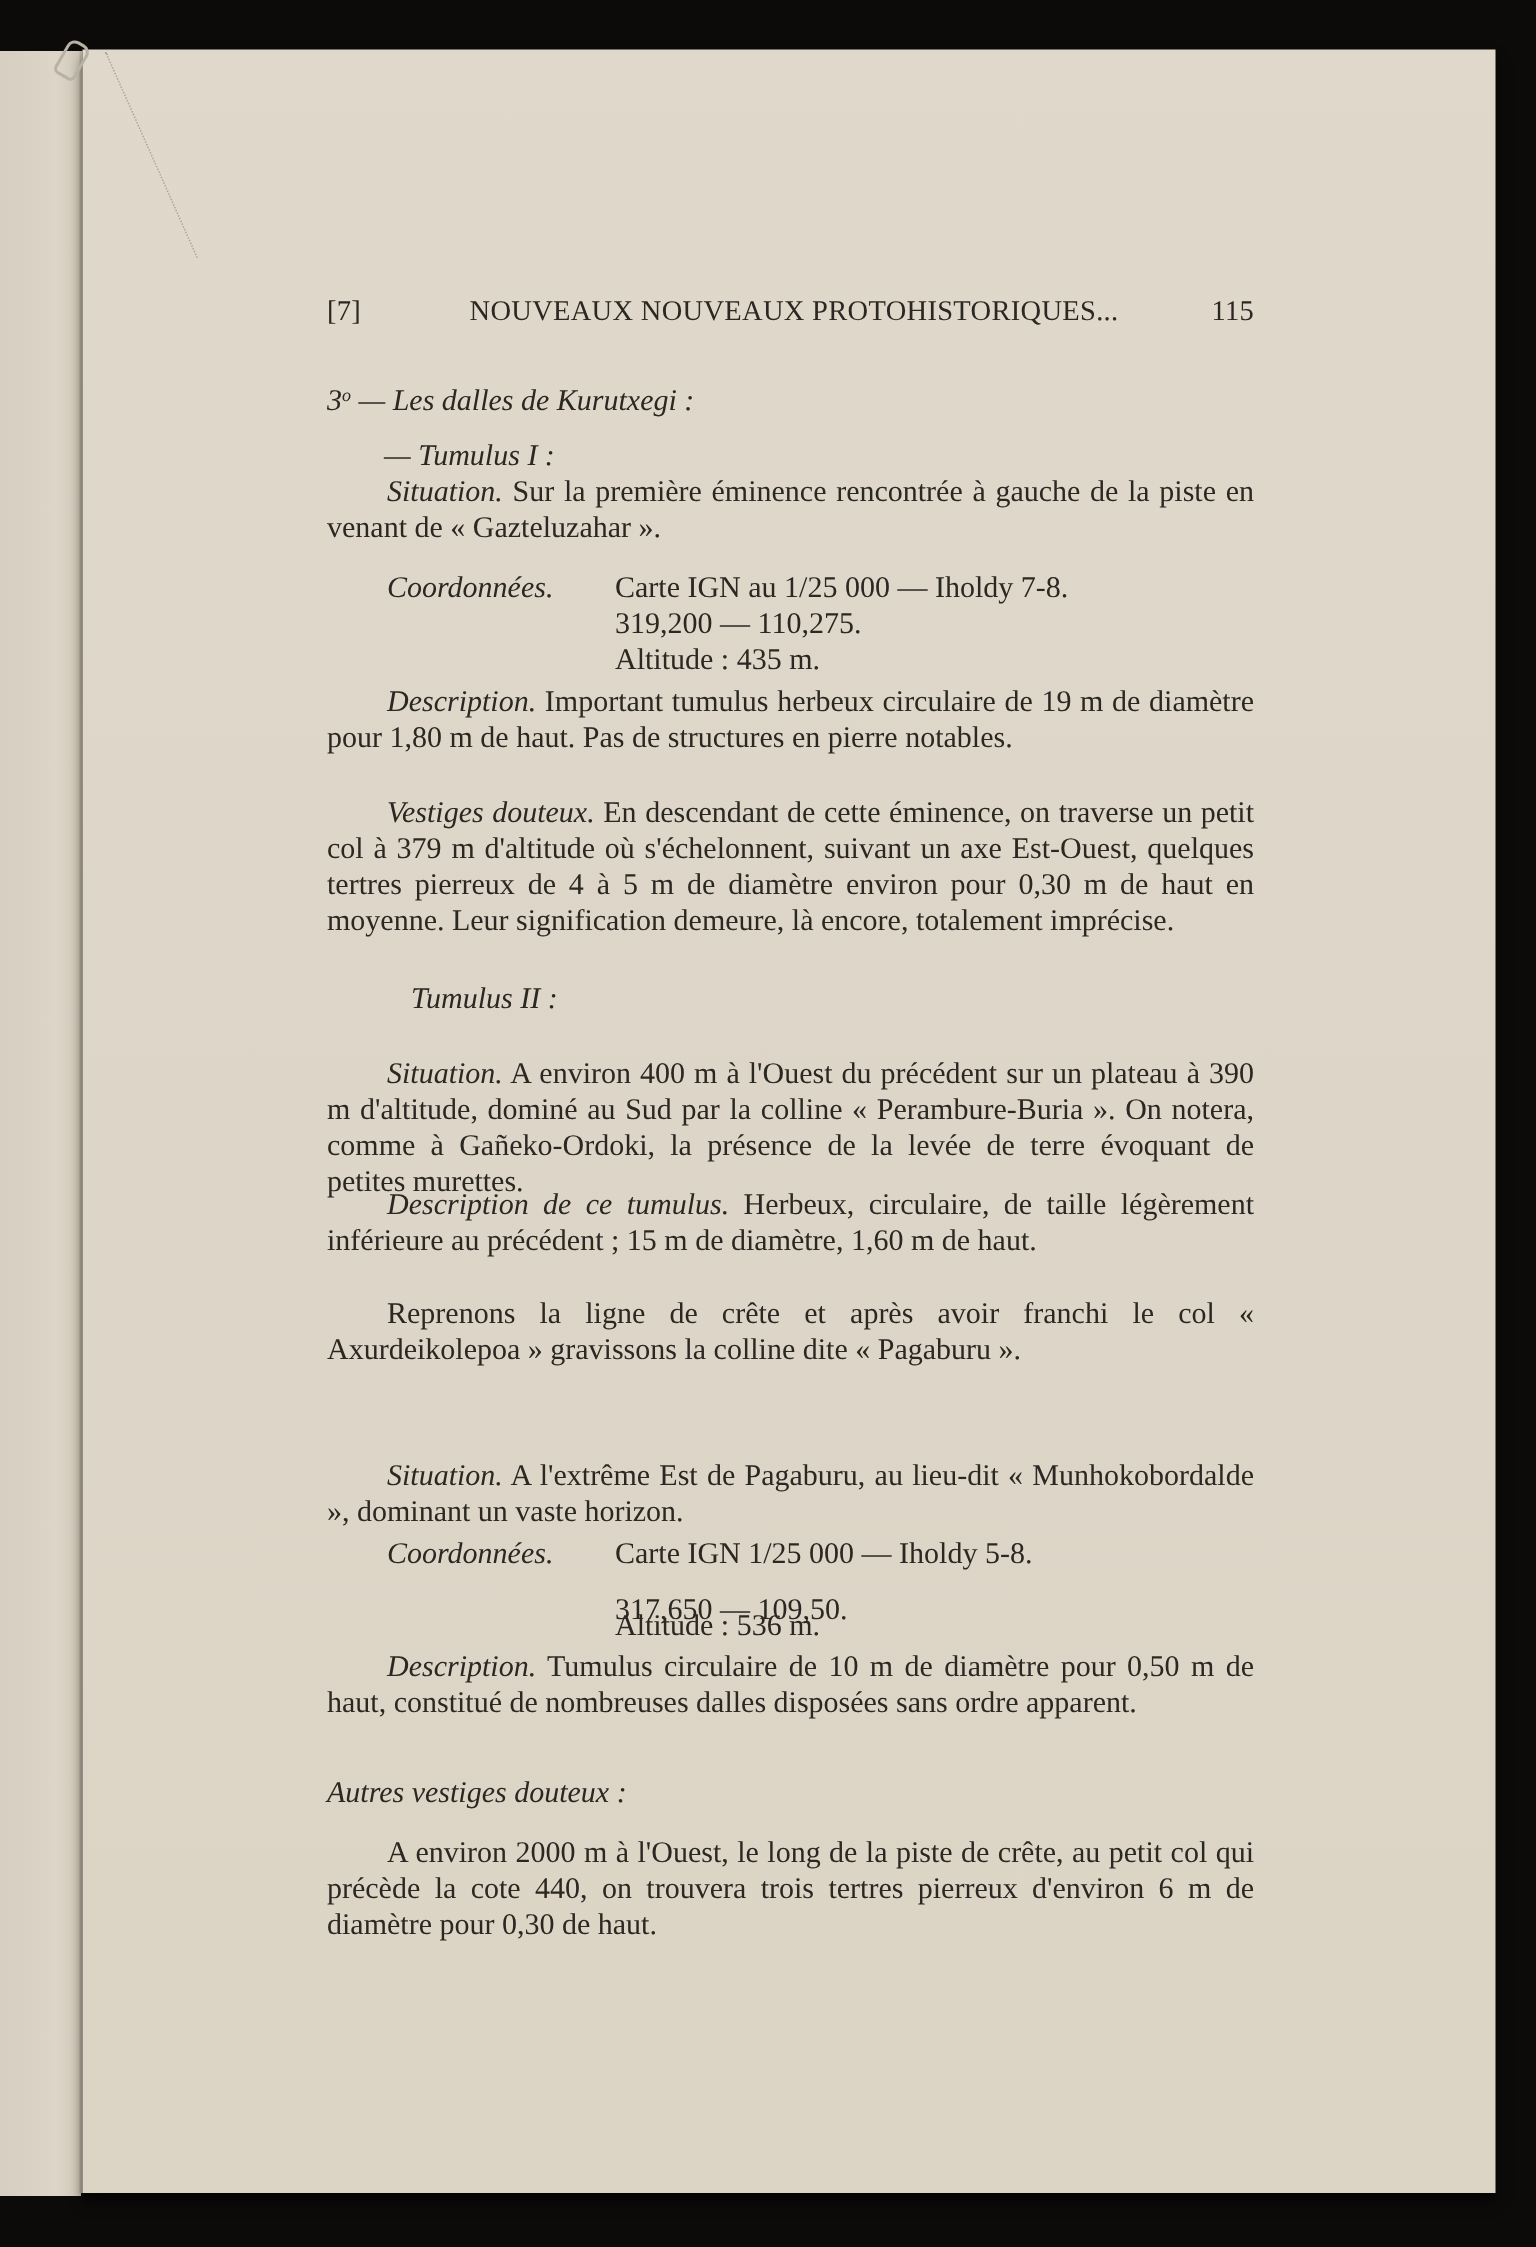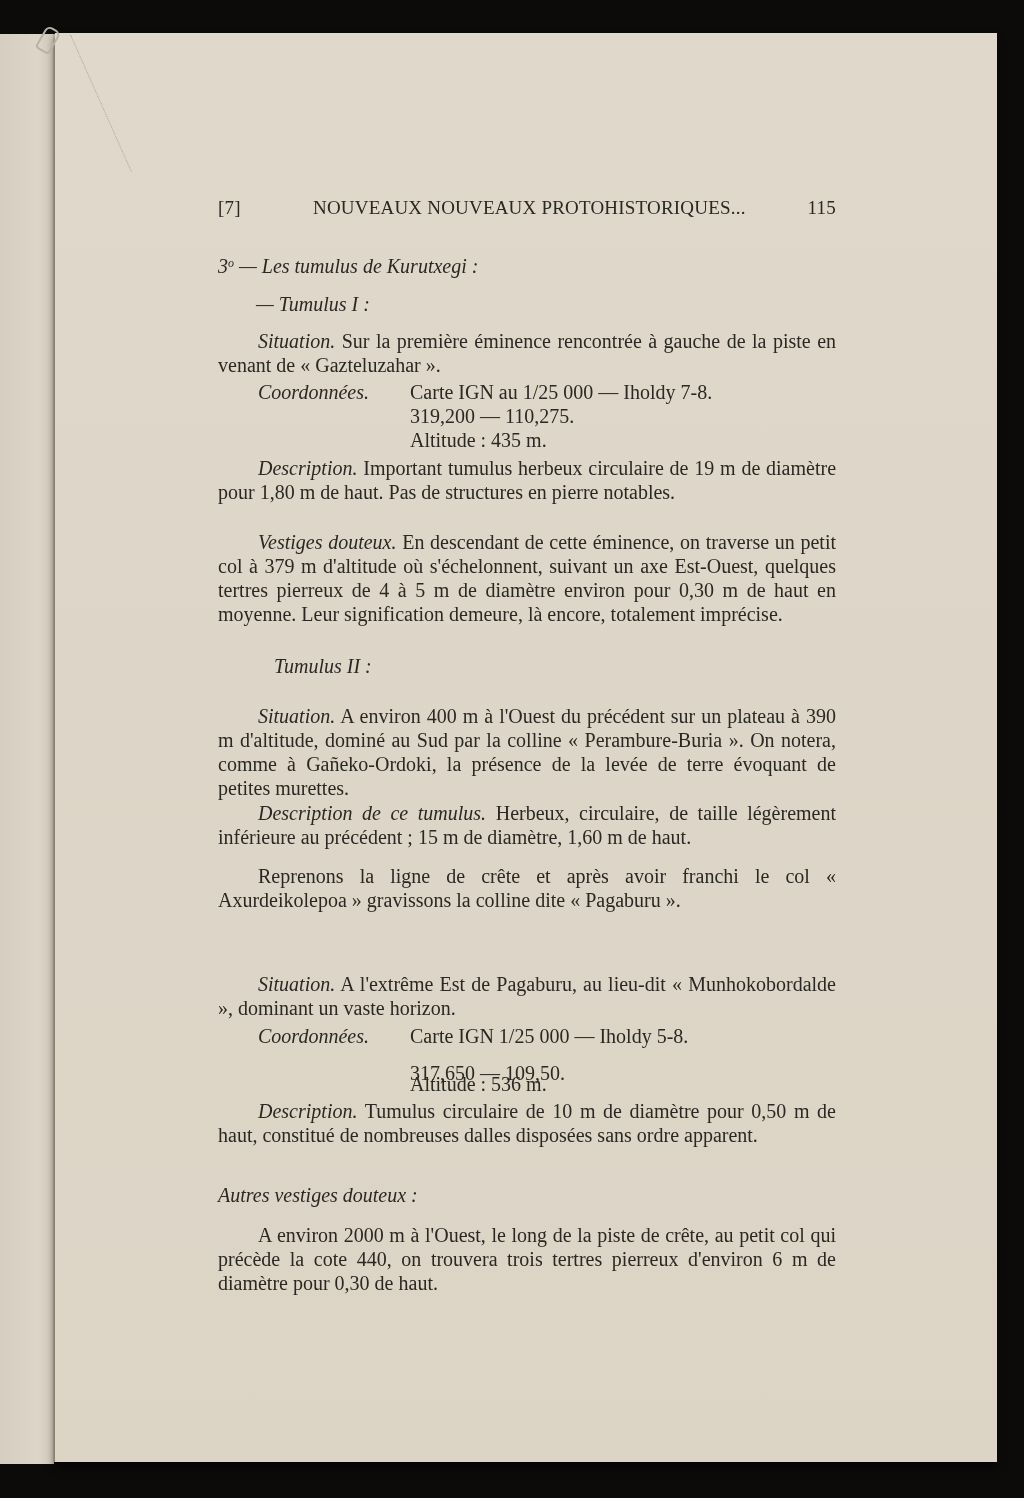--- a/index.html
+++ b/index.html
@@ -120,26 +120,26 @@
 
 <div class="content">
   <div class="running-head">
     <span class="rh-num">[7]</span>
     <span class="rh-title">NOUVEAUX NOUVEAUX PROTOHISTORIQUES...</span>
     <span class="rh-page">115</span>
   </div>
 
   <div class="heading" style="left:0; top:61px;">
     <span>3</span><sup>o</sup>
-    <span>— Les tumulus de Kurutxegi :</span>
+    <span>— Les dalles de Kurutxegi :</span>
   </div>
 
   <div class="heading" style="left:38px; top:102px;">— Tumulus I :</div>
 
-  <div class="para" style="top:139px;">
+  <div class="para" style="top:126px;">
     <span class="lbl">Situation.</span>
     <span>Sur la première éminence rencontrée à gauche de la piste en venant de « Gazteluzahar ».</span>
   </div>
 
   <div class="coord" style="top:190px;">
     <span class="lbl">Coordonnées.</span>
   </div>
   <div class="coord-line" style="top:190px;">Carte IGN au 1/25 000 — Iholdy 7-8.</div>
   <div class="coord-line" style="top:214px;">319,200 — 110,275.</div>
   <div class="coord-line" style="top:238px;">Altitude : 435 m.</div>
@@ -154,21 +154,21 @@
     <span>En descendant de cette éminence, on traverse un petit col à 379 m d'altitude où s'échelonnent, suivant un axe Est-Ouest, quelques tertres pierreux de 4 à 5 m de diamètre environ pour 0,30 m de haut en moyenne. Leur signification demeure, là encore, totalement imprécise.</span>
   </div>
 
   <div class="heading" style="left:56px; top:464px;">Tumulus II :</div>
 
   <div class="para" style="top:514px;">
     <span class="lbl">Situation.</span>
     <span>A environ 400 m à l'Ouest du précédent sur un plateau à 390 m d'altitude, dominé au Sud par la colline « Perambure-Buria ». On notera, comme à Gañeko-Ordoki, la présence de la levée de terre évoquant de petites murettes.</span>
   </div>
 
-  <div class="para" style="top:601px;margin-top:10px;">
+  <div class="para" style="top:601px;">
     <span class="lbl">Description de ce tumulus.</span>
     <span>Herbeux, circulaire, de taille légèrement inférieure au précédent ; 15 m de diamètre, 1,60 m de haut.</span>
   </div>
 
   <div class="para" style="top:674px;">Reprenons la ligne de crête et après avoir franchi le col « Axurdeikolepoa » gravissons la colline dite « Pagaburu ».</div>
 
 
   <div class="para" style="top:782px;">
     <span class="lbl">Situation.</span>
     <span>A l'extrême Est de Pagaburu, au lieu-dit « Munhokobordalde », dominant un vaste horizon.</span>

